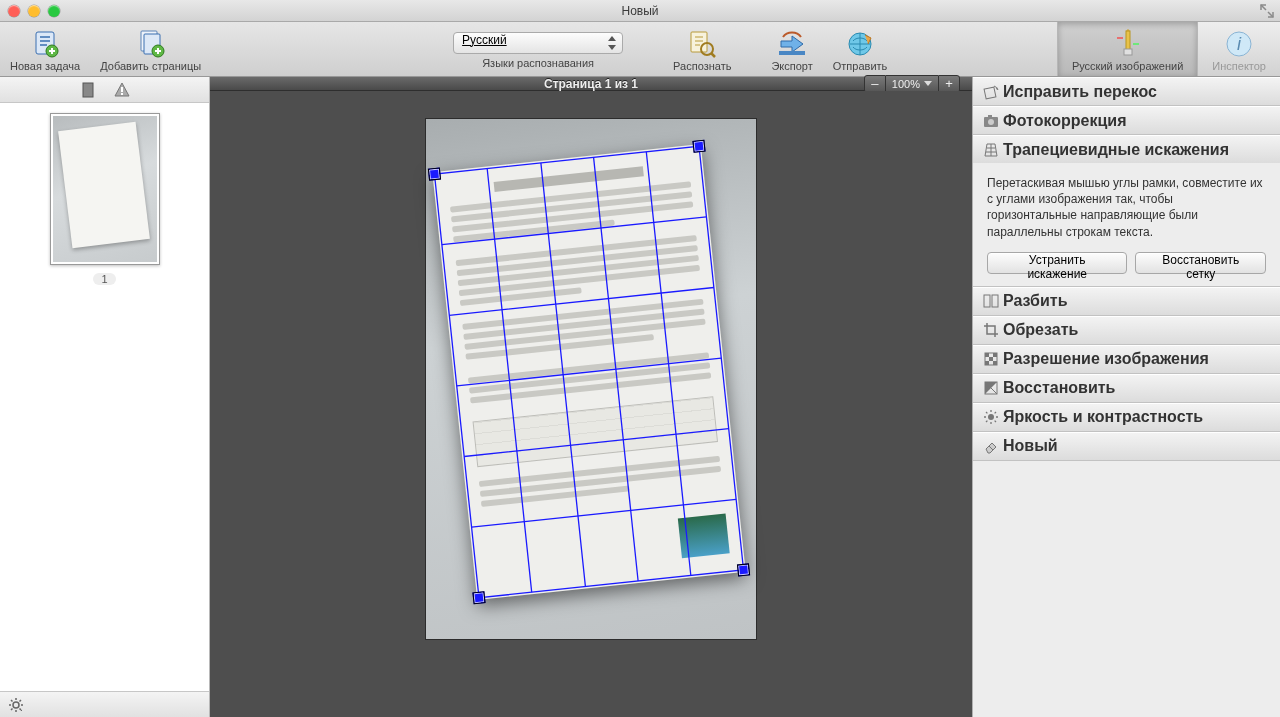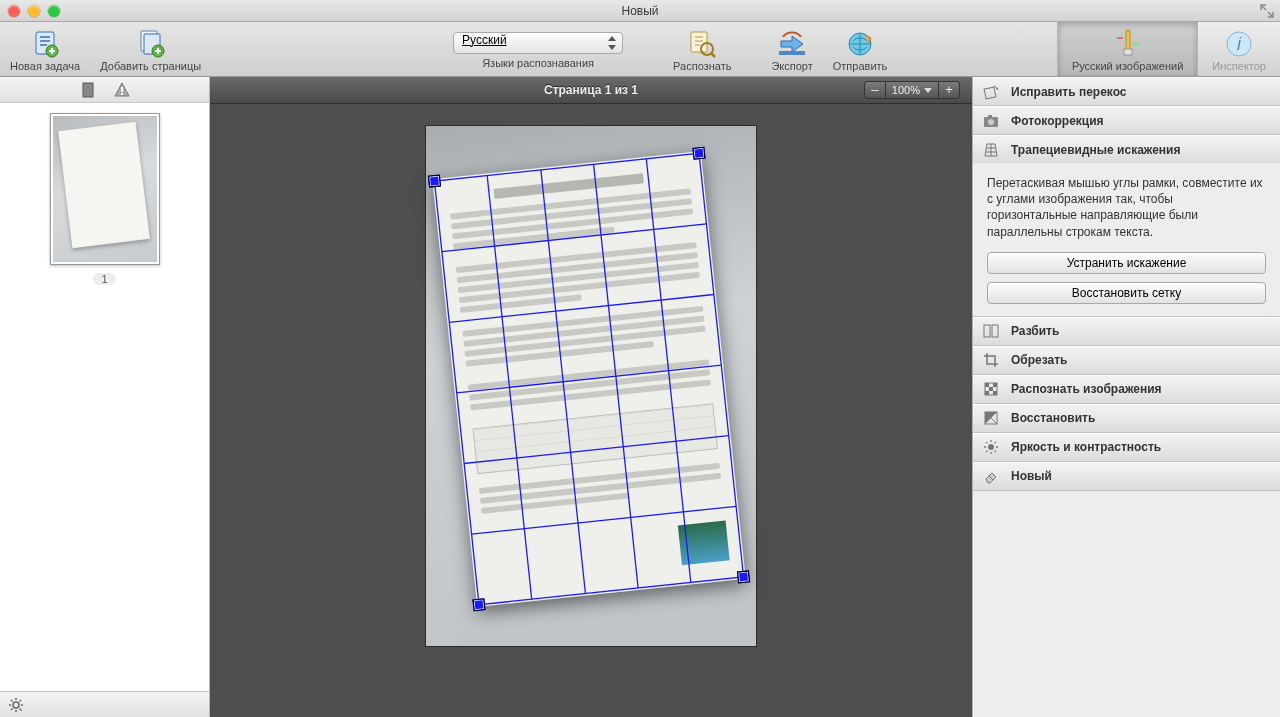--- a/index.html
+++ b/index.html
@@ -35,46 +35,46 @@
 .sb-top .sic{ width:16px; height:16px; }
 .thumbs{ flex:1; overflow:auto; padding:10px; display:flex; flex-direction:column; align-items:center; }
 .thumb{ width:110px; border:1px solid #999; background:#fff; padding:2px; box-shadow:0 1px 3px rgba(0,0,0,.25);}
 .thumb-inner{ width:104px; height:146px; background:linear-gradient(160deg,#b8bcbe 0%,#d7dbdd 45%,#c7cbcd 100%); position:relative; overflow:hidden;}
 .thumb-page{ position:absolute; left:12px; top:10px; width:78px; height:118px; background:#f5f5f2; transform:rotate(-7deg); box-shadow:0 2px 4px rgba(0,0,0,.3); }
 .thumb-label{ font-size:11px; color:#555; margin-top:8px; background:#eee; border-radius:8px; padding:0 8px; }
 .sb-bottom{ height:26px; border-top:1px solid #c7c7c7; background:linear-gradient(#f4f4f4,#e1e1e1); display:flex; align-items:center; padding:0 8px;}
 .gear{ width:16px; height:16px; }
 
 .canvaswrap{ flex:1; display:flex; flex-direction:column; background:#4e4e4e; }
-.canvas-top{ height:27px; background:linear-gradient(#6a6a6a,#4a4a4a); border-bottom:1px solid #2e2e2e; display:flex; align-items:center; position:relative; color:#eee; font-size:12px; }
+.canvas-top{ height:14px; background:linear-gradient(#6a6a6a,#4a4a4a); border-bottom:1px solid #2e2e2e; display:flex; align-items:center; position:relative; color:#eee; font-size:12px; }
 .canvas-top .pg{ position:absolute; left:50%; transform:translateX(-50%); font-weight:600; text-shadow:0 -1px 0 #222;}
 .zoomgrp{ margin-left:auto; display:flex; align-items:center; padding-right:12px; gap:0; }
 .zbtn{ width:22px; height:18px; background:linear-gradient(#7a7a7a,#555); border:1px solid #333; color:#eee; font-size:13px; line-height:14px; display:flex; align-items:center; justify-content:center; cursor:default;}
 .zbtn:first-child{ border-radius:3px 0 0 3px;}
 .zbtn:last-child{ border-radius:0 3px 3px 0;}
 .zdisp{ height:18px; padding:0 6px; background:linear-gradient(#7a7a7a,#555); border-top:1px solid #333; border-bottom:1px solid #333; font-size:11px; display:flex; align-items:center;}
 .zdisp::after{content:"";margin-left:4px;width:0;height:0;border-left:4px solid transparent;border-right:4px solid transparent;border-top:5px solid #ddd;}
 
 .canvas{ flex:1; position:relative; overflow:hidden; background:#4e4e4e;}
 .photo{ position:absolute; left:50%; top:46%; transform:translate(-50%,-50%); width:330px; height:520px; background:linear-gradient(170deg,#a8adaf 0%,#cdd2d4 40%,#bfc3c5 100%); box-shadow:0 0 0 1px #2c2c2c;}
 .paper{ position:absolute; left:28px; top:38px; width:270px; height:430px; background:#efefec; transform:rotate(-6deg); box-shadow:0 6px 18px rgba(0,0,0,.5); overflow:hidden;}
 .paper .ln{ height:6px; margin:4px 14px; background:#c9c9c4; border-radius:2px;}
 .paper .hd{ height:10px; margin:16px 60px 10px; background:#b7b7b2;}
 .gridframe{ position:absolute; left:28px; top:38px; width:270px; height:430px; transform:rotate(-6deg);}
 .gridframe svg{ position:absolute; inset:0; width:100%; height:100%; overflow:visible;}
 .gh{ position:absolute; width:12px; height:12px; background:#1a1aff; border:1px solid #000; box-shadow:0 0 0 1px #c8c8ff inset; transform:translate(-50%,-50%);}
 
 
 .rpanel{ width:308px; background:#ededed; border-left:1px solid #b0b0b0; display:flex; flex-direction:column; overflow:auto; }
 .acc-item{ border-bottom:1px solid #c2c2c2; }
-.acc-head{ height:28px; background:linear-gradient(#f3f3f3,#dcdcdc); display:flex; align-items:center; gap:12px; padding:0 10px; font-size:12px; font-weight:600; color:#333; cursor:default; border-top:1px solid #fff;}
+.acc-head{ height:28px; background:linear-gradient(#f3f3f3,#dcdcdc); display:flex; align-items:center; gap:4px; padding:0 10px; font-size:16px; font-weight:600; color:#333; cursor:default; border-top:1px solid #fff;}
 .acc-head .aic{ width:16px; height:16px; flex-shrink:0;}
 .acc-body{ padding:12px 14px; font-size:12px; color:#333; background:#ededed;}
 .acc-body p{ line-height:1.35; margin-bottom:12px;}
-.btnrow{ display:flex; gap:8px;flex-direction:column;}
+.btnrow{ display:flex; gap:8px;}
 .macbtn{ height:22px; padding:0 12px; font-size:12px; border-radius:4px; border:1px solid #a7a7a7; background:linear-gradient(#fdfdfd,#e2e2e2); box-shadow:0 1px 0 #fff inset; cursor:default;}
 
 
 svg{display:block;}
 </style>
 </head>
 <body>
 
 <div class="titlebar">
   <div class="traffic">
@@ -334,21 +334,21 @@
     <div class="acc-item">
       <div class="acc-head">
           <svg class="aic" viewBox="0 0 16 16">
             <rect x="2" y="2" width="12" height="12" fill="none" stroke="#777"></rect>
             <rect x="2" y="2" width="4" height="4" fill="#777"></rect>
             <rect x="10" y="2" width="4" height="4" fill="#777"></rect>
             <rect x="6" y="6" width="4" height="4" fill="#777"></rect>
             <rect x="2" y="10" width="4" height="4" fill="#777"></rect>
             <rect x="10" y="10" width="4" height="4" fill="#777"></rect>
           </svg>
-          <span>Распознать изображения</span>
+          <span>Разрешение изображения</span>
         </div>
     </div>
     <div class="acc-item">
       <div class="acc-head">
           <svg class="aic" viewBox="0 0 16 16">
             <rect x="2" y="2" width="12" height="12" fill="none" stroke="#777"></rect>
             <path d="M2 2L14 14" stroke="#777"></path>
             <path d="M2 14V2h12Z" fill="#777"></path>
           </svg>
           <span>Восстановить</span>

